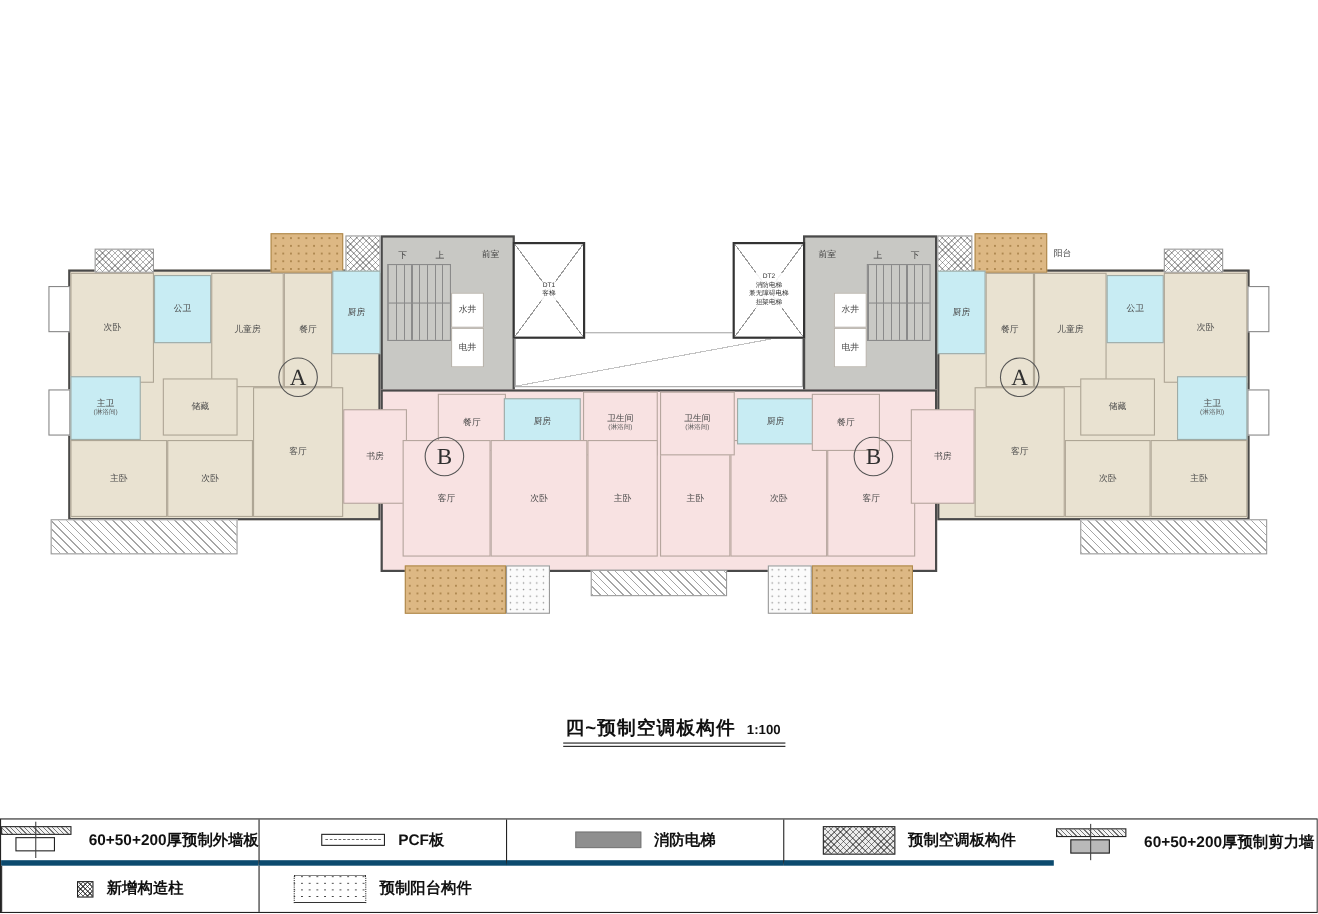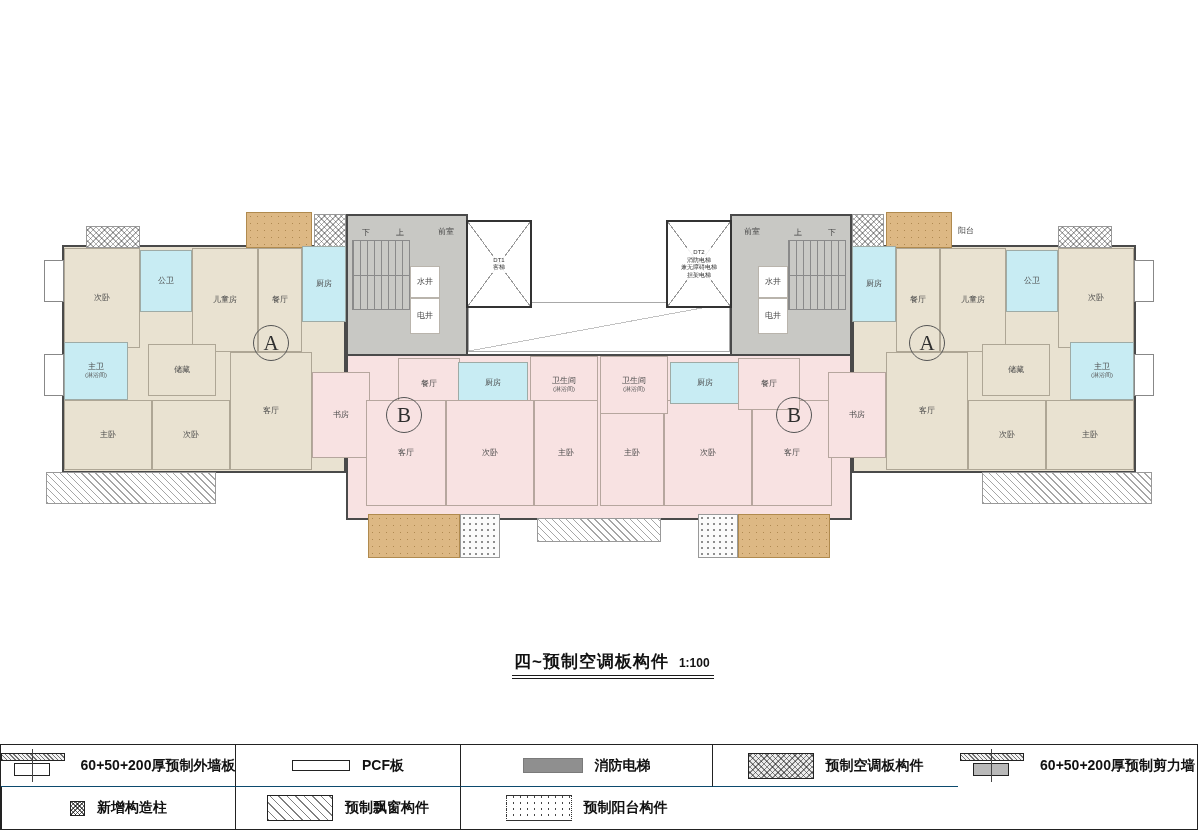--- a/index.html
+++ b/index.html
@@ -51,21 +51,21 @@
     border-bottom:4px double #1a1a1a;padding:0 4px 2px 2px;}
   #title-block .t{font-size:17px;font-weight:700;color:#111;letter-spacing:1px;}
   #title-block .s{font-size:12px;font-weight:700;color:#111;}
   
   #legend{position:absolute;left:0;top:744px;width:1198px;height:86px;box-sizing:border-box;
     border:1px solid #222;display:grid;grid-template-columns:234px 225px 252px 246px 239px;
     grid-auto-rows:42px;}
   .cell{display:flex;align-items:center;justify-content:center;gap:12px;
     border-left:1px solid #222;box-sizing:border-box;padding:0 3px;}
   .cell.c0{border-left:none;}
-  .cell.r0{border-bottom:1px solid #0c4a6e;}
+  .cell.r0{border-bottom:5px solid #0c4a6e;}
   .legend-label{font-size:14px;font-weight:700;color:#111;white-space:nowrap;}
   .sw{position:relative;flex:none;}
   .sw.exterior-wall-icon,.sw.shear-wall-icon{width:68px;height:30px;}
   .sw i{position:absolute;display:block;box-sizing:border-box;}
   .sw i.bar{left:0;top:2px;width:64px;height:8px;border:1px solid #222;
     background:repeating-linear-gradient(45deg,rgba(0,0,0,.55) 0 1px,#f3f3f3 1px 3px);}
   .sw i.box{left:13px;top:12px;width:36px;height:13px;border:1px solid #222;background:#fff;}
   .sw.shear-wall-icon i.box{background:#b9b9b9;}
   .sw i.axis{left:31px;top:-2px;width:1px;height:33px;background:#444;}
   .sw.pcf-bar-icon{width:56px;height:9px;border:1px solid #222;background:#fff;}
@@ -294,22 +294,18 @@
           <i class="bar"></i>
           <i class="box"></i>
           <i class="axis"></i>
         </div>
         <span class="legend-label">60+50+200厚预制剪力墙</span>
       </div>
       <div class="cell r1 c2">
         <div class="sw column-square-icon"></div>
         <span class="legend-label">新增构造柱</span>
       </div>
-      <div class="cell r1 c3">
-        <div class="sw diag-hatch-bar-icon"></div>
-        <span class="legend-label">预制飘窗构件</span>
-      </div>
       <div class="cell r1 c4">
         <div class="sw dotted-bar-icon"></div>
         <span class="legend-label">预制阳台构件</span>
       </div>
     </div>
 </div>
 
 </body></html>

